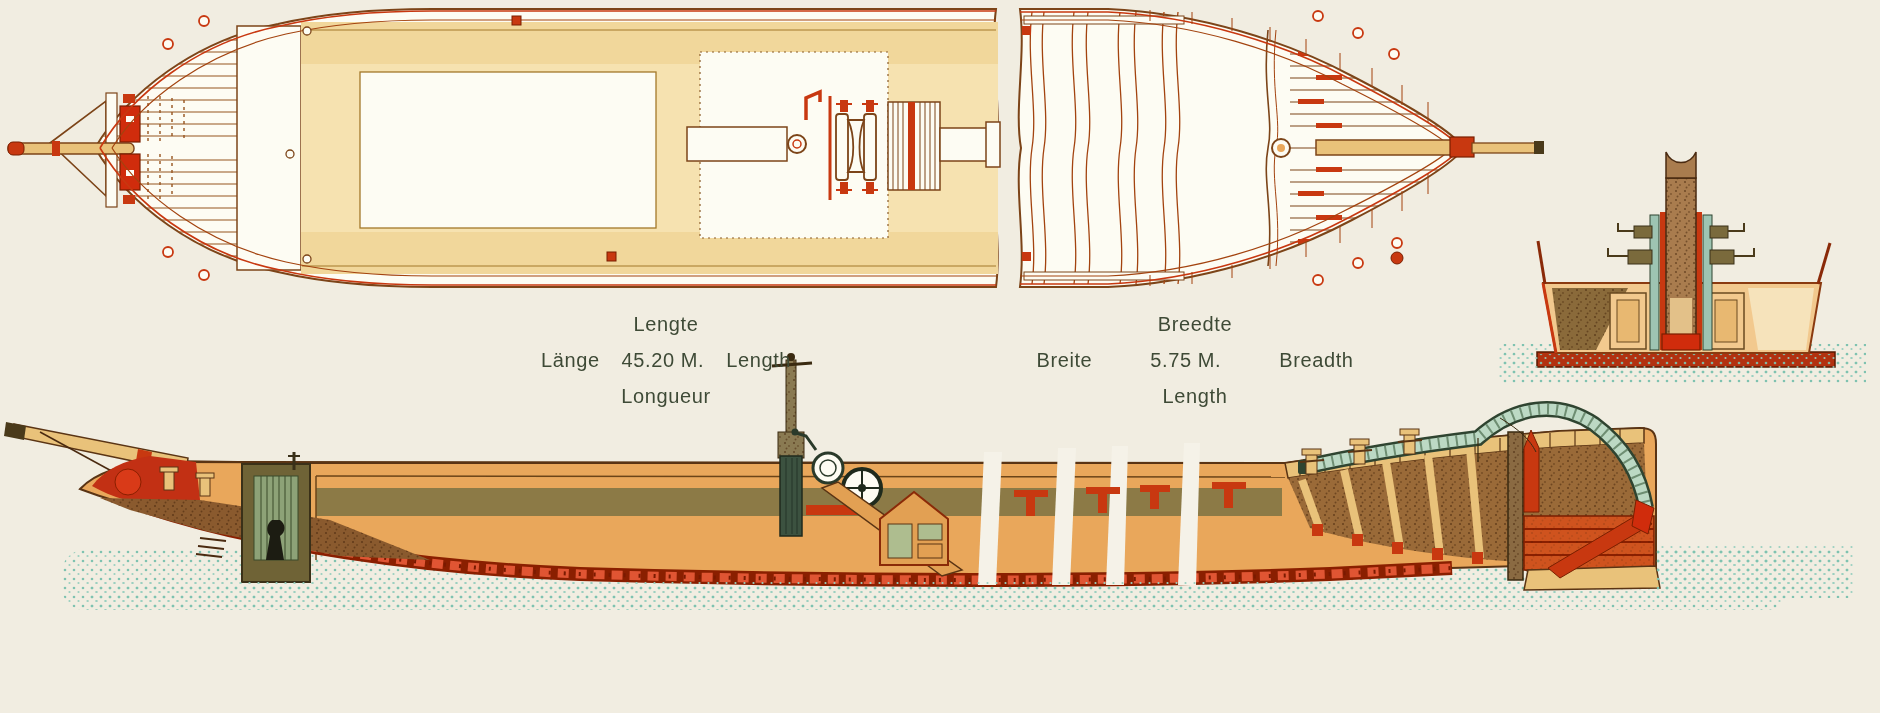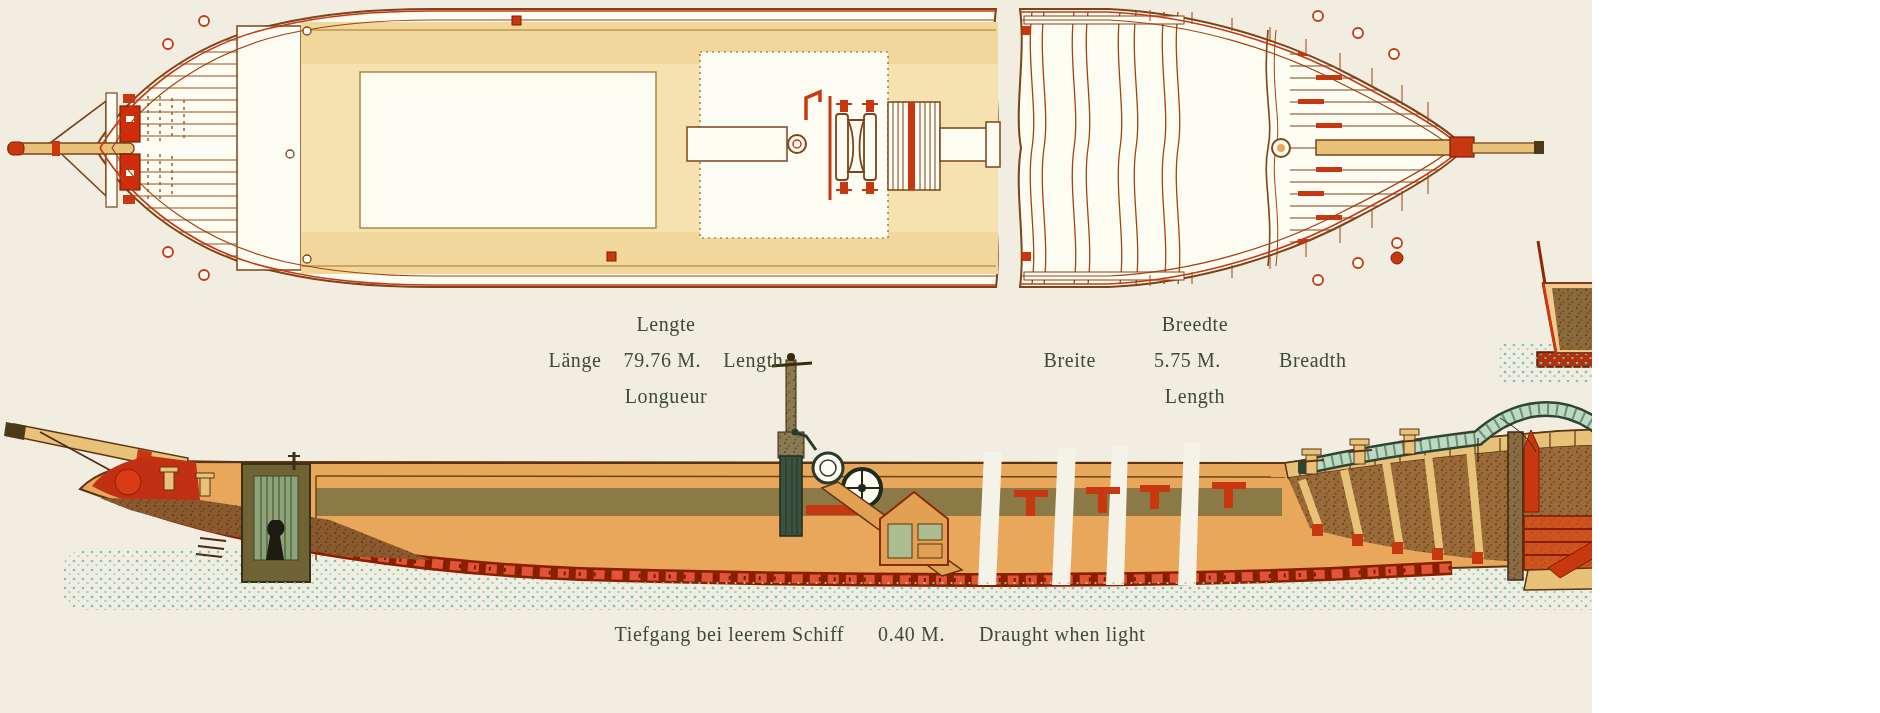--- a/index.html
+++ b/index.html
@@ -1,17 +1,17 @@
 <!DOCTYPE html>
 <html><head>
 <meta charset="utf-8">
 <style>
   html,body{margin:0;padding:0;}
-  .canvas{position:relative;width:1592px;height:713px;background:#f1ede1;overflow:hidden;
-          font-family:Liberation Serif, serif;}
+  .canvas{position:relative;width:1880px;height:713px;background:#f1ede1;overflow:hidden;
+          font-family:Liberation Sans, sans-serif;}
   .canvas svg{position:absolute;left:0;top:0;}
   .label-block{position:absolute;transform:translateX(-50%);text-align:center;
                color:#3e4a36;font-size:20px;letter-spacing:.6px;white-space:nowrap;}
   .label-block .row{height:22px;line-height:22px;margin-bottom:14px;}
   .label-block .row.mrow{display:flex;justify-content:center;align-items:flex-start;}
   .lb-length .mrow span{margin:0 11px;}
   .lb-breadth .mrow span{margin:0 29px;}
   .lb-draught .row{margin-bottom:12px;}
   .lb-draught .mrow span{margin:0 17px;}
 </style>
@@ -487,37 +487,32 @@
     </g>
     <rect x="88" y="582" width="1424" height="28" fill="url(#patWater)"></rect>
     <rect x="1655" y="548" width="195" height="46" fill="url(#patWater)"></rect>
   </g>
 </svg>
 
 <div class="label-block lb-length" style="left:666px;top:313px">
   <div class="row">Lengte</div>
   <div class="row mrow">
     <span>Länge</span>
-    <span>79.76 M.</span>
+    <span>45.20 M.</span>
     <span>Length</span>
   </div>
   <div class="row">Longueur</div>
 </div>
 
 <div class="label-block lb-breadth" style="left:1195px;top:313px">
   <div class="row">Breedte</div>
   <div class="row mrow">
     <span>Breite</span>
     <span>5.75 M.</span>
     <span>Breadth</span>
   </div>
   <div class="row">Length</div>
 </div>
 
 <div class="label-block lb-draught" style="left:880px;top:623px">
-  <div class="row mrow">
-    <span>Tiefgang bei leerem Schiff</span>
-    <span>0.40 M.</span>
-    <span>Draught when light</span>
-  </div>
 </div>
 
 </div>
 
 </body></html>

